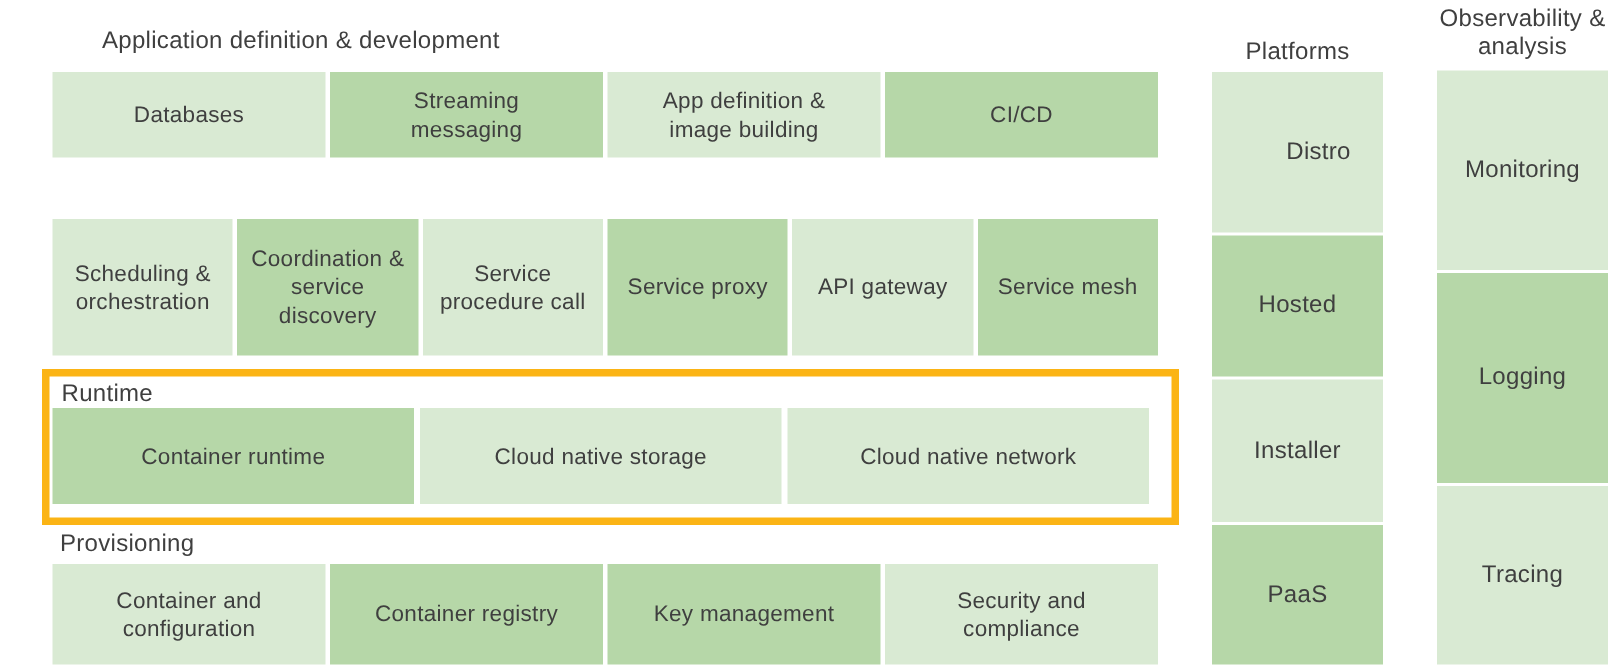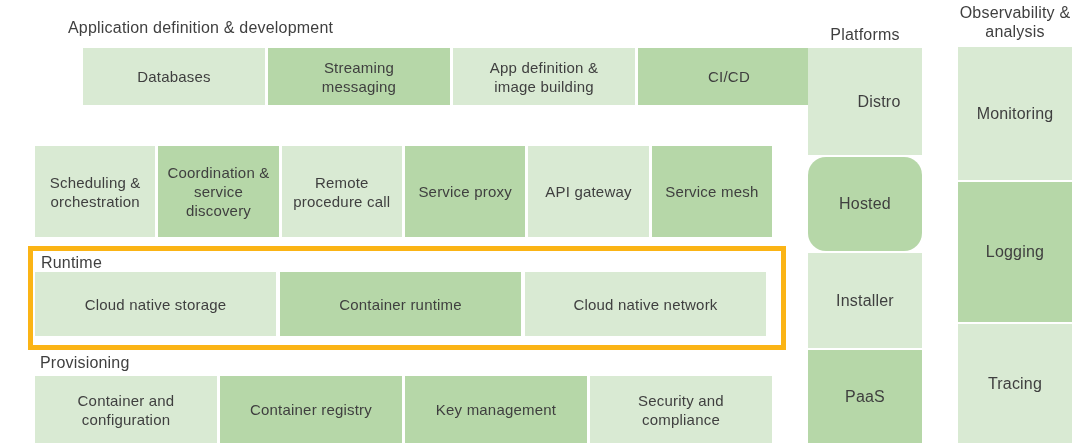--- a/index.html
+++ b/index.html
@@ -71,21 +71,21 @@
     font-size:16px;letter-spacing:.2px;
     box-sizing:border-box;
   }
 </style>
 </head>
 <body>
 
 <div id="canvas">
 
   <div class="section-title" style="left:40px;top:19px;margin-left:28px;">Application definition &amp; development</div>
-  <div class="row limit130" style="left:35px;top:48px;width:737px;height:57px;margin-left:48px;">
+  <div class="row limit130" style="left:35px;top:48px;width:737px;height:57px;">
     <div class="box tone-light">
         <span>Databases</span>
       </div>
     <div class="box tone-medium">
         <span>Streaming messaging</span>
       </div>
     <div class="box tone-light">
         <span>App definition &amp; image building</span>
       </div>
     <div class="box tone-medium">
@@ -94,41 +94,41 @@
   </div>
 
   <div class="row" style="left:35px;top:146px;width:737px;height:91px;">
     <div class="box tone-light">
         <span>Scheduling &amp; orchestration</span>
       </div>
     <div class="box tone-medium">
         <span>Coordination &amp; service discovery</span>
       </div>
     <div class="box tone-light">
-        <span style="max-width:100px">Remote procedure call</span>
+        <span style="max-width:100px">Service procedure call</span>
       </div>
     <div class="box tone-medium">
         <span>Service proxy</span>
       </div>
     <div class="box tone-light">
         <span>API gateway</span>
       </div>
     <div class="box tone-medium">
         <span>Service mesh</span>
       </div>
   </div>
 
   <div class="runtime-group">
     <div class="runtime-title">Runtime</div>
     <div class="runtime-row">
+      <div class="box tone-medium">
+          <span>Container runtime</span>
+        </div>
       <div class="box tone-light">
           <span>Cloud native storage</span>
-        </div>
-      <div class="box tone-medium">
-          <span>Container runtime</span>
         </div>
       <div class="box tone-light">
           <span>Cloud native network</span>
         </div>
     </div>
   </div>
 
   <div class="section-title" style="left:40px;top:354px;">Provisioning</div>
   <div class="row limit130" style="left:35px;top:376px;width:737px;height:67px;">
     <div class="box tone-light">
@@ -142,21 +142,21 @@
       </div>
     <div class="box tone-light">
         <span style="max-width:110px">Security and compliance</span>
       </div>
   </div>
 
   <div class="col-header" style="left:808px;top:25px;width:114px;">Platforms</div>
   <div class="col-box tone-light" style="left:808px;top:48px;width:114px;height:107px;padding-left:28px;">
       <span>Distro</span>
     </div>
-  <div class="col-box tone-medium" style="left:808px;top:157px;width:114px;height:94px;border-radius:18px;">
+  <div class="col-box tone-medium" style="left:808px;top:157px;width:114px;height:94px;">
       <span>Hosted</span>
     </div>
   <div class="col-box tone-light" style="left:808px;top:253px;width:114px;height:95px;">
       <span>Installer</span>
     </div>
   <div class="col-box tone-medium" style="left:808px;top:350px;width:114px;height:93px;">
       <span>PaaS</span>
     </div>
 
   <div class="col-header" style="left:950px;top:3px;width:130px;">Observability &amp; analysis</div>

